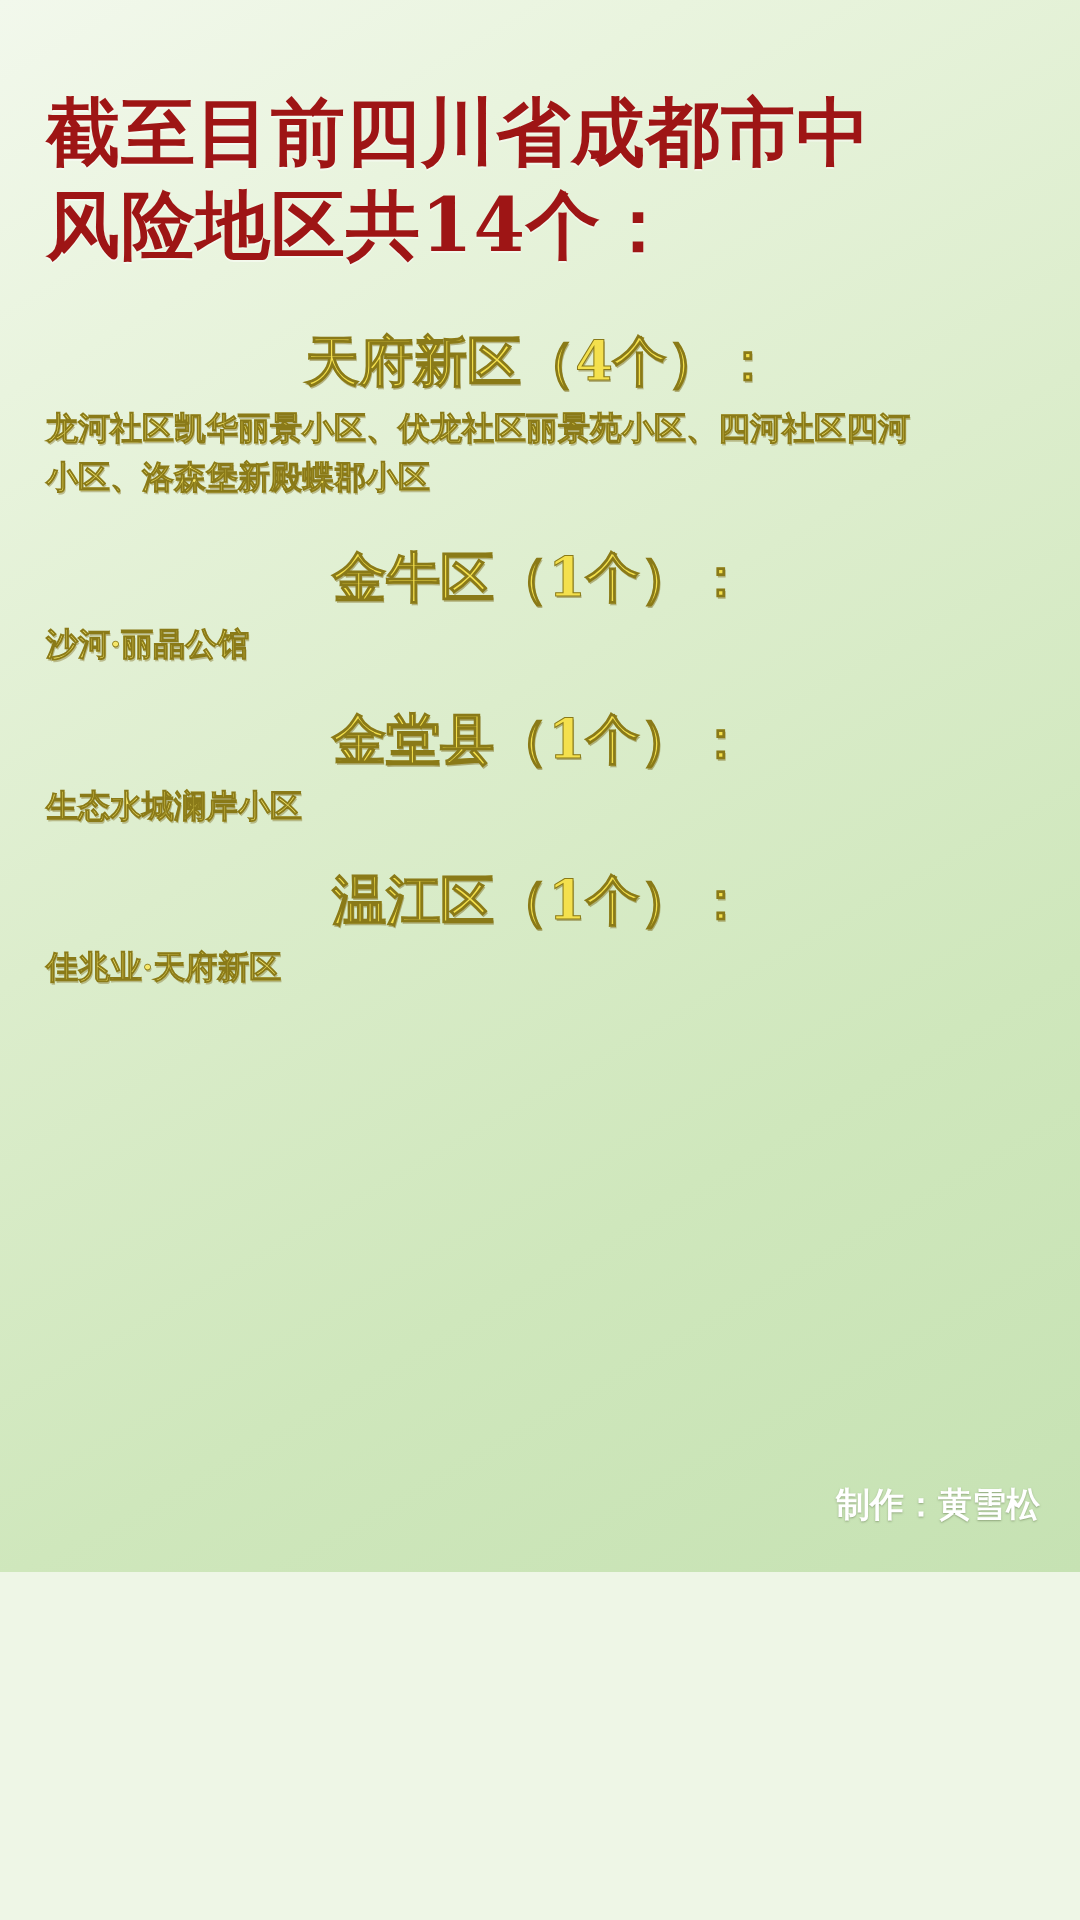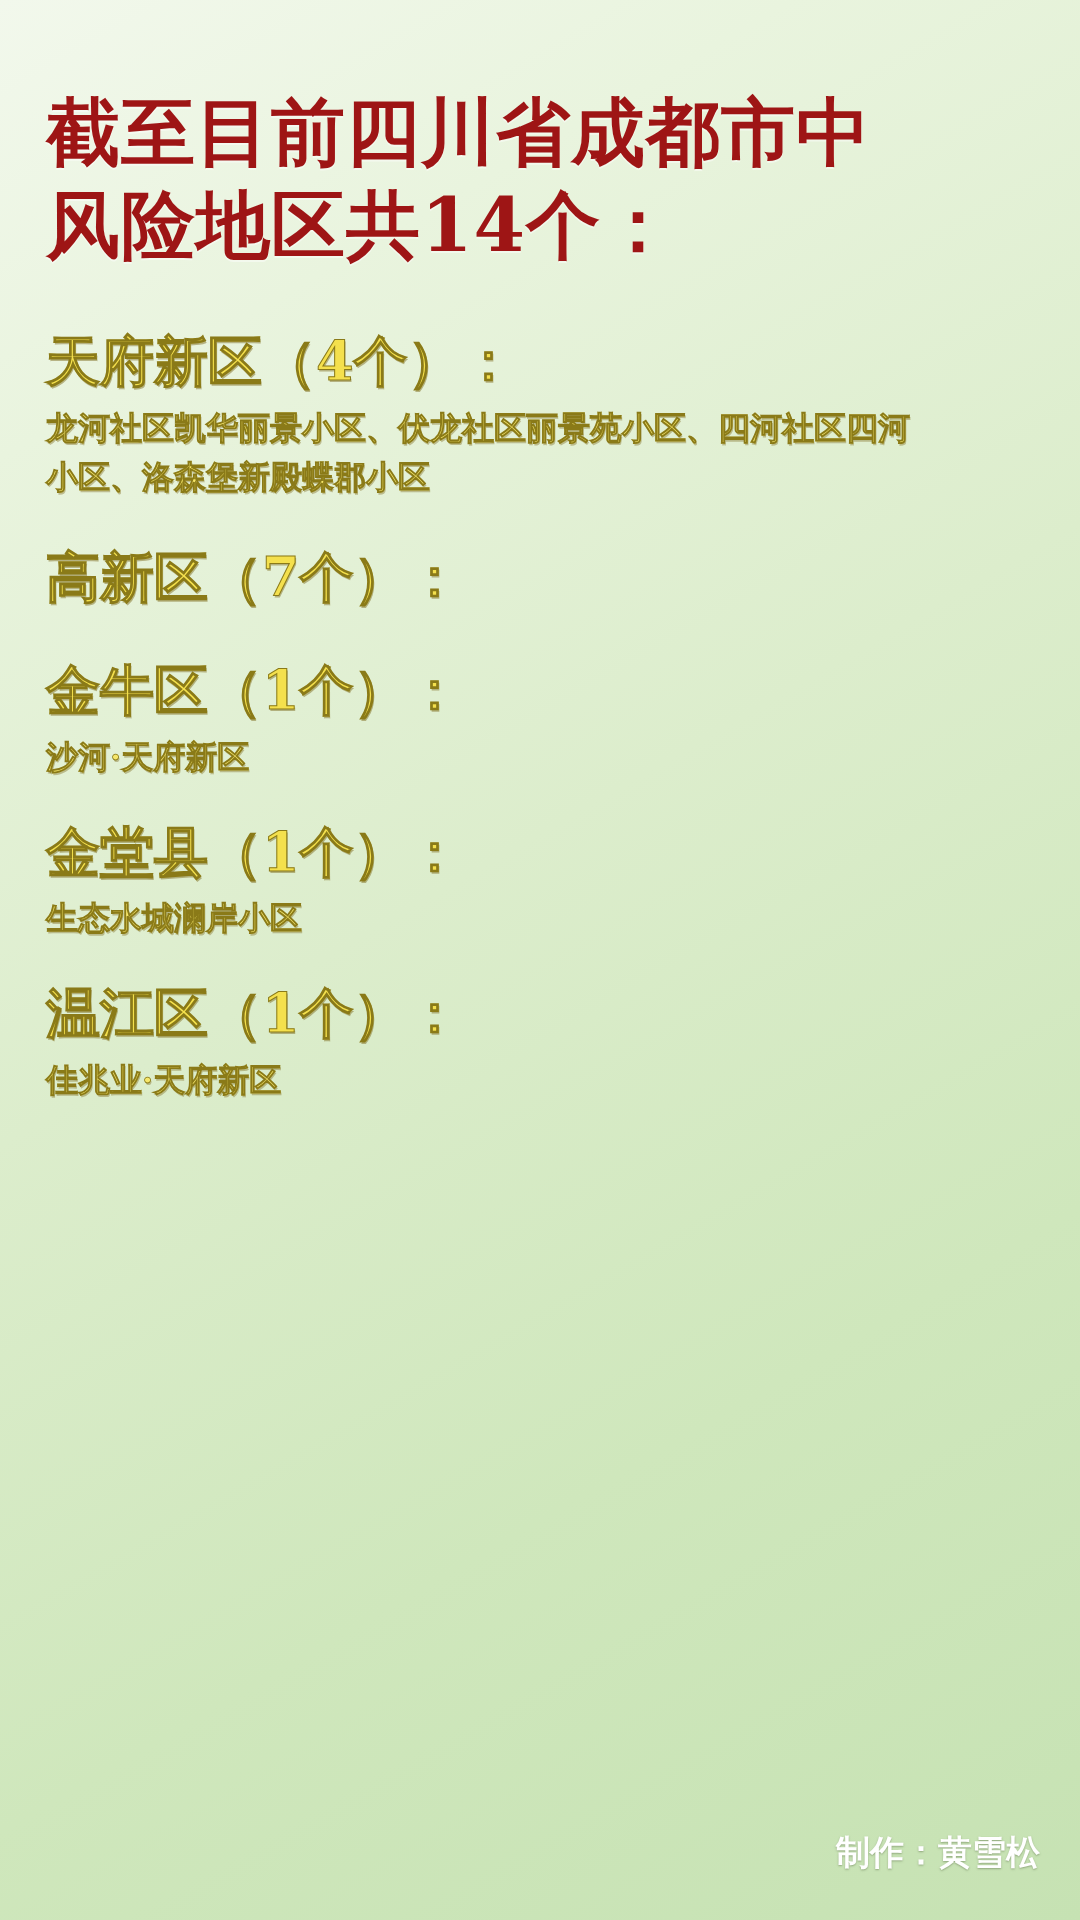--- a/index.html
+++ b/index.html
@@ -9,21 +9,21 @@
   body {
     width: 1080px;
     height: 1920px;
     overflow: hidden;
     font-family: "DejaVu Sans", "Liberation Sans", sans-serif;
     background: #eef6e6;
   }
   .poster {
     position: relative;
     width: 1080px;
-    height: 1920px;
+    height: 1572px;
     box-sizing: border-box;
     background: linear-gradient(150deg, #f2f8ec 0%, #e9f4de 18%, #dcedcc 45%, #cfe7bc 72%, #c6e2b3 100%);
     padding: 86px 46px 0 46px;
   }
   .headline {
     font-family: "DejaVu Serif", "Liberation Serif", serif;
     font-weight: bold;
     color: #9e1515;
     font-size: 74px;
     line-height: 1.25;
@@ -36,20 +36,21 @@
   }
   .section-title {
     font-family: "DejaVu Serif", "Liberation Serif", serif;
     font-weight: bold;
     font-size: 54px;
     line-height: 1.35;
     color: #f4e04d;
     -webkit-text-stroke: 1px #8a7a18;
     text-shadow: 1px 2px 0 rgba(120,100,20,0.45);
     margin: 0 0 6px 0;
+    text-align: center;
   }
   .section-body {
     font-family: "DejaVu Serif", "Liberation Serif", serif;
     font-weight: bold;
     font-size: 32px;
     line-height: 1.52;
     color: #f6e76a;
     -webkit-text-stroke: 0.8px #8a7a18;
     text-shadow: 1px 2px 0 rgba(120,100,20,0.38);
     margin: 0;
@@ -74,26 +75,25 @@
 <div class="poster">
 
   <h1 class="headline">截至目前四川省成都市中风险地区共14个：</h1>
 
   <div class="section gap-lg">
     <div class="section-title">天府新区（4个）：</div>
     <p class="section-body">龙河社区凯华丽景小区、伏龙社区丽景苑小区、四河社区四河小区、洛森堡新殿蝶郡小区</p>
   </div>
 
   <div class="section gap-lg">
-    <div class="section-title">高新区（7个）：</div>
   </div>
 
   <div class="section gap-md">
     <div class="section-title">金牛区（1个）：</div>
-    <p class="section-body">沙河·天府新区</p>
+    <p class="section-body">沙河·丽晶公馆</p>
   </div>
 
   <div class="section gap-md">
     <div class="section-title">金堂县（1个）：</div>
     <p class="section-body">生态水城澜岸小区</p>
   </div>
 
   <div class="section">
     <div class="section-title">温江区（1个）：</div>
     <p class="section-body">佳兆业·天府新区</p>

